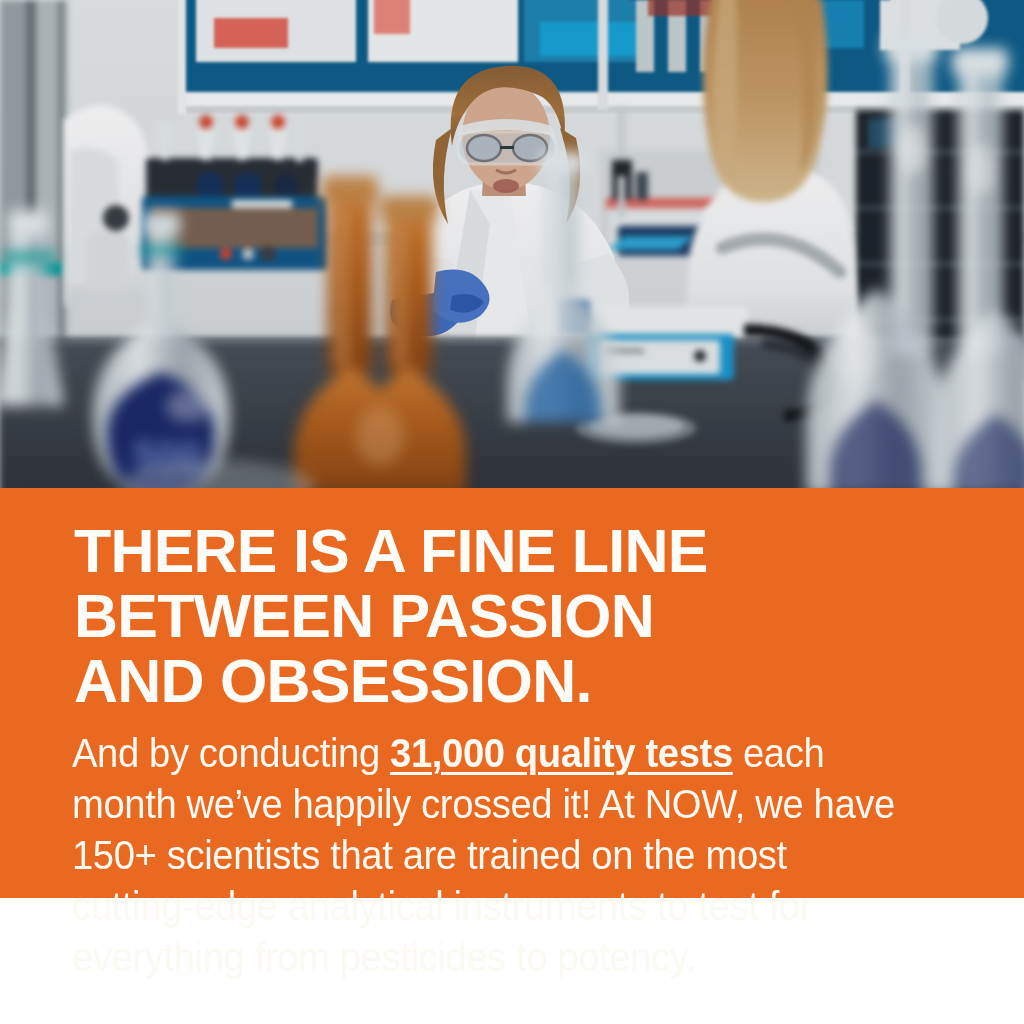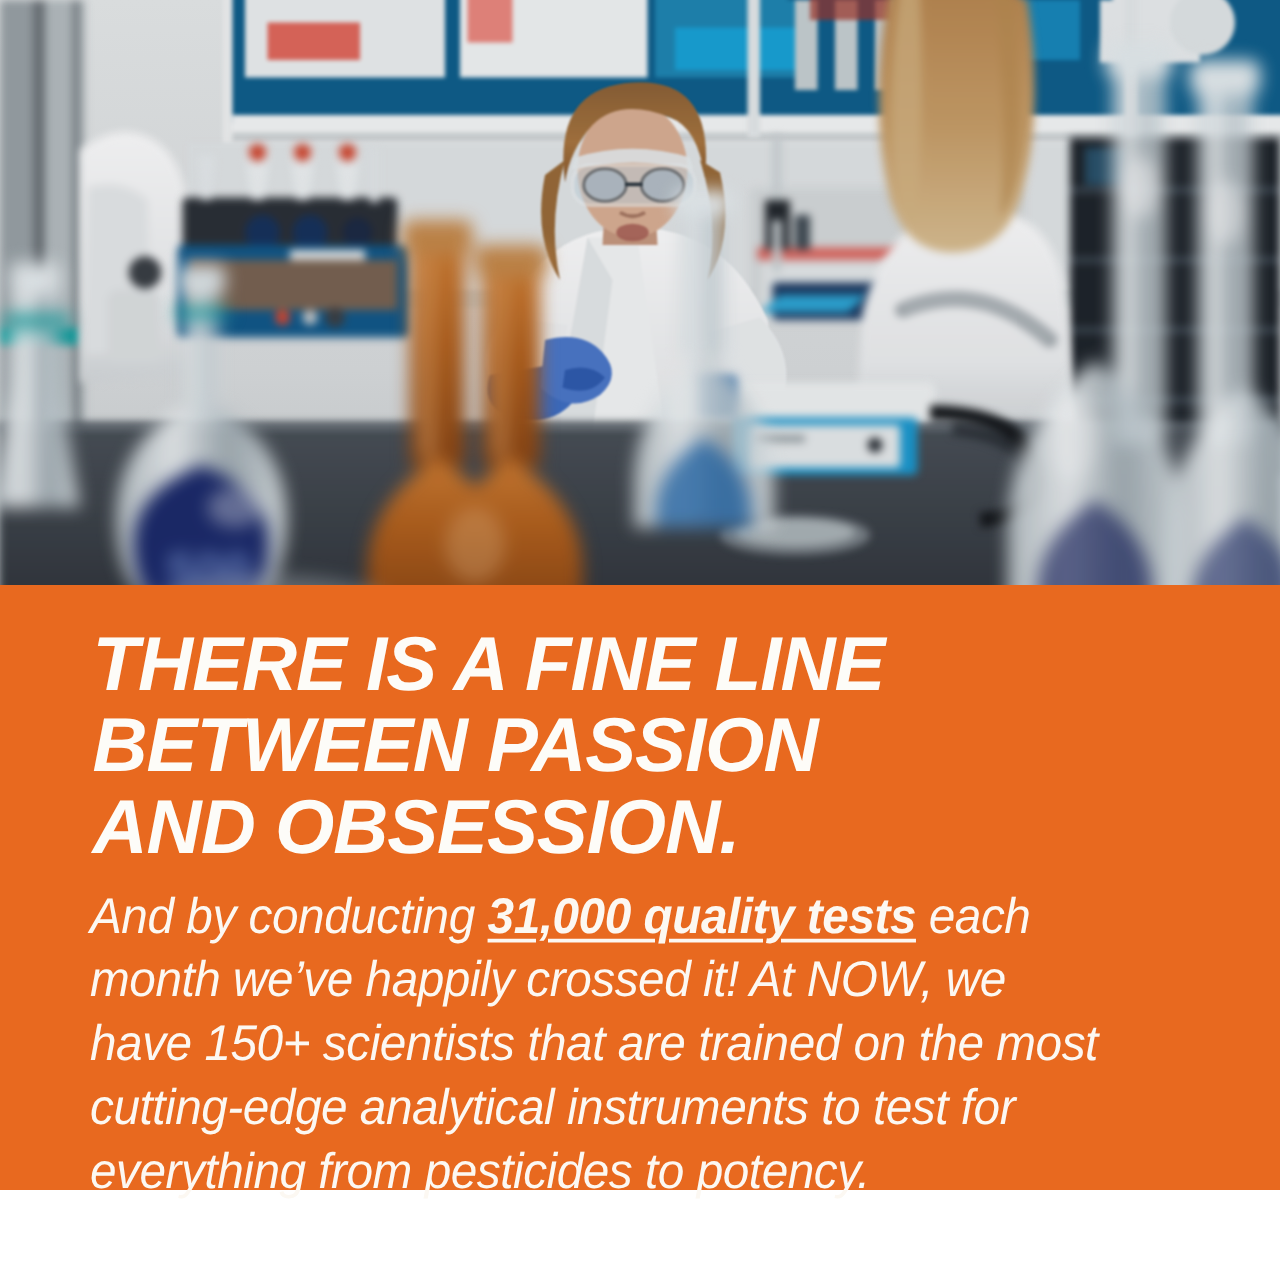--- a/index.html
+++ b/index.html
@@ -35,26 +35,25 @@
   
   .dof-near   { filter: blur(7px); }
   .dof-mid    { filter: blur(3.2px); }
   .dof-far    { filter: blur(1.6px); }
   .dof-subject{ filter: blur(0.7px); }
 
   
   #copy-panel {
     position: absolute;
     left: 0;
-    top: 468px;
+    top: 488px;
     width: 1024px;
-    height: 484px;
+    height: 410px;
     background: #e8691f;
     padding: 0;
-    font-style: italic;
   }
 
   #headline {
     position: absolute;
     left: 74px;
     top: 31px;
     width: 880px;
     color: #fdfcf8;
     font-family: "Liberation Sans", sans-serif;
     font-weight: 700;

